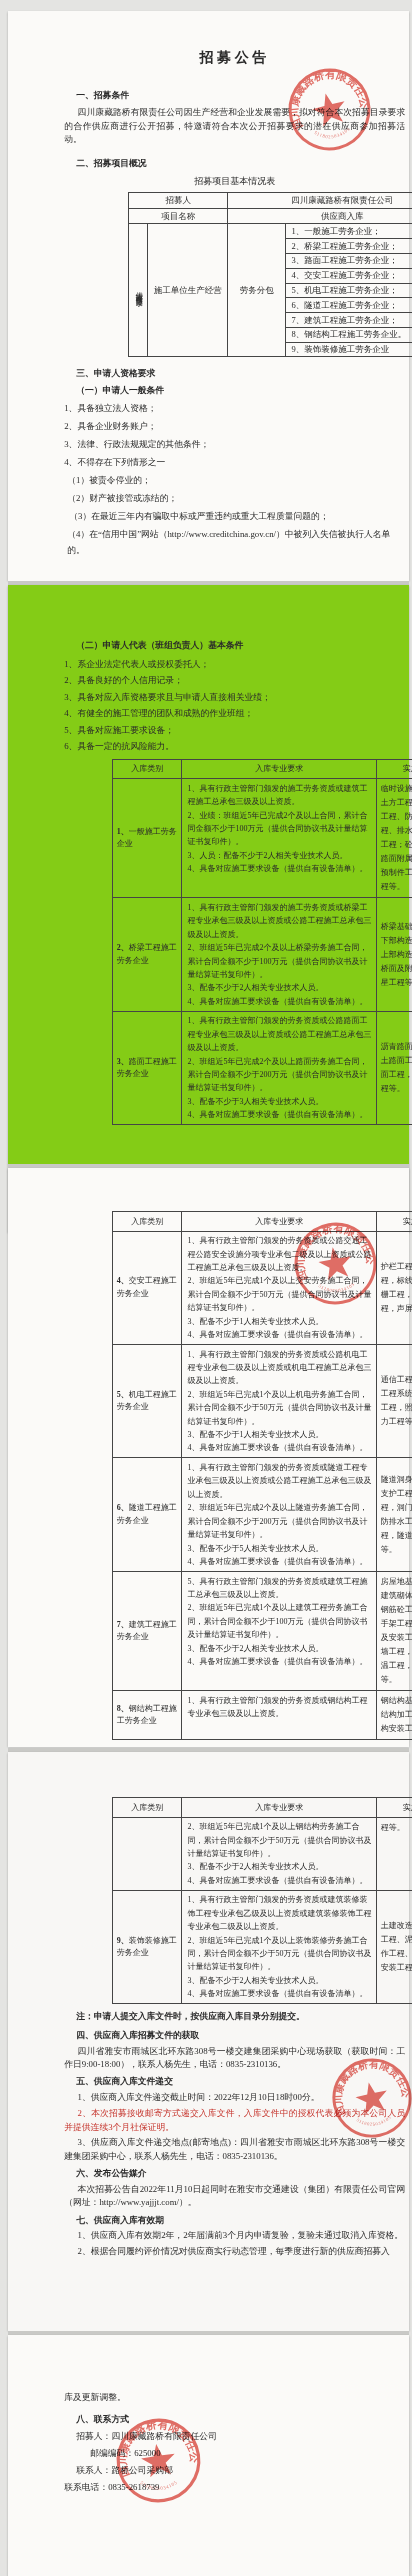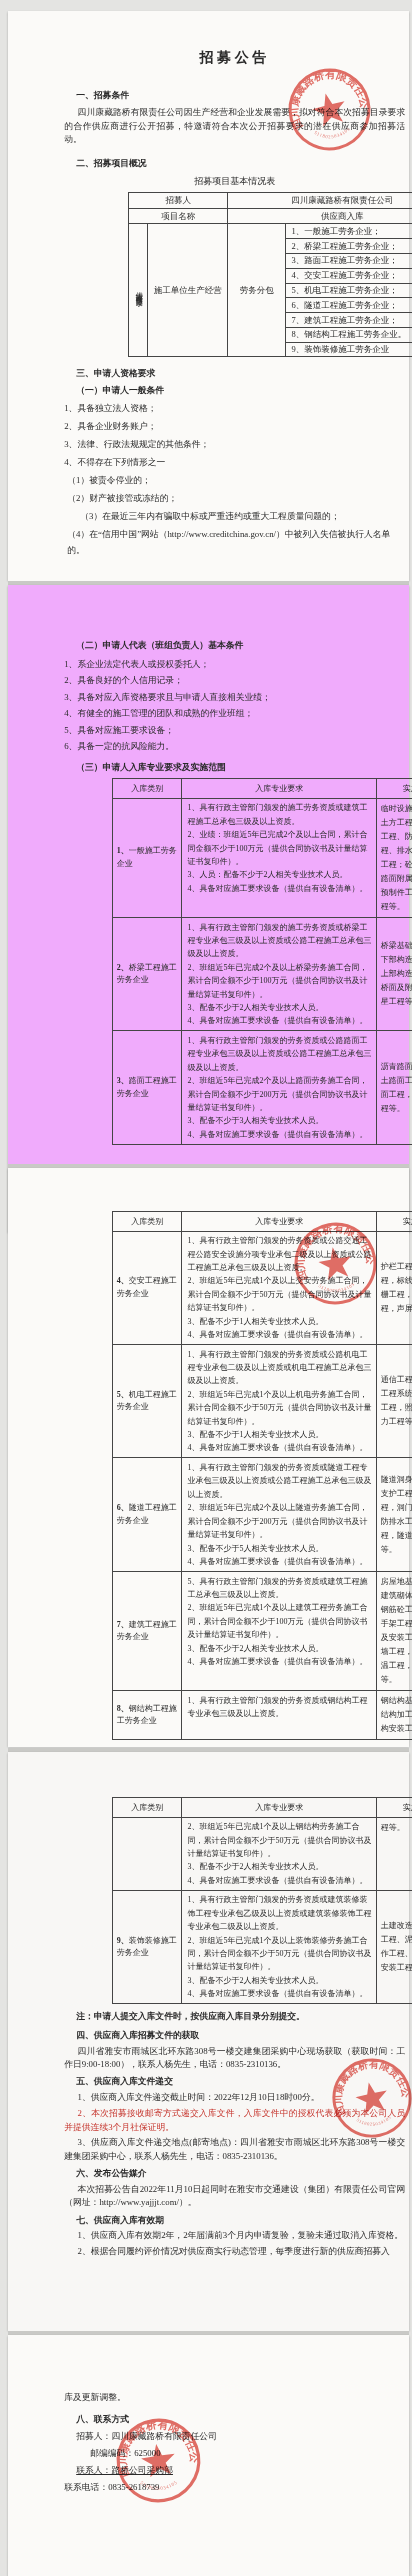--- a/index.html
+++ b/index.html
@@ -99,36 +99,35 @@
       </tbody>
         </table>
       <p class="sec" style="margin-top:9.3px;">三、申请人资格要求</p>
       <p class="sub" style="margin-top:4.1px;">（一）申请人一般条件</p>
       <p class="ln">1、具备独立法人资格；</p>
       <p class="ln">2、具备企业财务账户；</p>
       <p class="ln">3、法律、行政法规规定的其他条件；</p>
       <p class="ln">4、不得存在下列情形之一</p>
       <p class="ln" style="margin-left:3.1px;">（1）被责令停业的；</p>
       <p class="ln" style="margin-left:3.1px;">（2）财产被接管或冻结的；</p>
-      <p class="ln" style="margin-left:16px;">（3）在最近三年内有骗取中标或严重违约或重大工程质量问题的；</p>
+      <p class="ln" style="margin-left:5px;">（3）在最近三年内有骗取中标或严重违约或重大工程质量问题的；</p>
       <p class="ln" style="margin-left:3.1px;text-indent:0;">（4）在“信用中国”网站（http://www.creditchina.gov.cn/）中被列入失信被执行人名单的。</p>
     </div>
   </div>
   <div class="gap" style="top:581px;"></div>
 
-  <div class="pg" style="top:585px;height:648px;background:#f0abfc;">
+  <div class="pg" style="top:585px;height:648px;background:#84cc16;">
     <div class="inner" style="padding-top:54px;">
       <p class="sub" style="margin:0 0 3.1px 12px;">（二）申请人代表（班组负责人）基本条件</p>
       <p class="ln6">1、系企业法定代表人或授权委托人；</p>
       <p class="ln6">2、具备良好的个人信用记录；</p>
       <p class="ln6">3、具备对应入库资格要求且与申请人直接相关业绩；</p>
       <p class="ln6">4、有健全的施工管理的团队和成熟的作业班组；</p>
       <p class="ln6">5、具备对应施工要求设备；</p>
       <p class="ln6">6、具备一定的抗风险能力。</p>
-      <p class="sub" style="margin-top:6.2px;">（三）申请人入库专业要求及实施范围</p>
       <table class="t t2" style="margin-top:4.1px;">
         <colgroup>
             <col style="width:69px">
             <col style="width:195px">
             <col style="width:84px">
           </colgroup>
         <tbody>
             <tr>
           <td class="hd">入库类别</td>
           <td class="hd">入库专业要求</td>
@@ -287,21 +286,21 @@
     </div>
   </div>
   <div class="gap" style="top:2331px;"></div>
 
   <div class="pg" style="top:2335px;height:578px;">
     <div class="inner" style="padding-top:54px;">
       <p class="cline">库及更新调整。</p>
       <p class="sec" style="margin-top:5.2px;line-height:17px;">八、联系方式</p>
       <p class="cline" style="margin-left:12px;">招募人：四川康藏路桥有限责任公司</p>
       <p class="cline" style="margin-left:26px;">邮编编码：625000</p>
-      <p class="cline" style="margin-left:12px;text-decoration:underline;">联系人：路桥公司采购部</p>
+      <p class="cline" style="margin-left:12px;">联系人：路桥公司采购部</p>
       <p class="cline" style="">联系电话：0835-2618739</p>
     </div>
   </div>
 
   <svg class="stamp" style="left:286px;top:66px;width:87px;height:87px;transform:rotate(-14deg);" viewBox="0 0 170 170">
     <circle cx="85" cy="85" r="77" fill="none" stroke="#dd4f46" stroke-width="6"></circle>
     <path d="M85,53 93,76 117.3,76.5 97.9,91.2 105,114.5 85,100.6 65,114.5 72.1,91.2 52.7,76.5 77,76 Z" fill="#dd4f46"></path>
     <path id="sealT1" d="M26.7,106.2 A62,62 0 1 1 143.3,106.2" fill="none"></path>
     <path id="sealB1" d="M39.1,117.1 A56,56 0 0 0 130.9,117.1" fill="none"></path>
     <text font-size="19.5" fill="#dd4f46" textLength="250" lengthAdjust="spacingAndGlyphs" font-weight="bold"><textPath href="#sealT1">四川康藏路桥有限责任公司</textPath></text>

